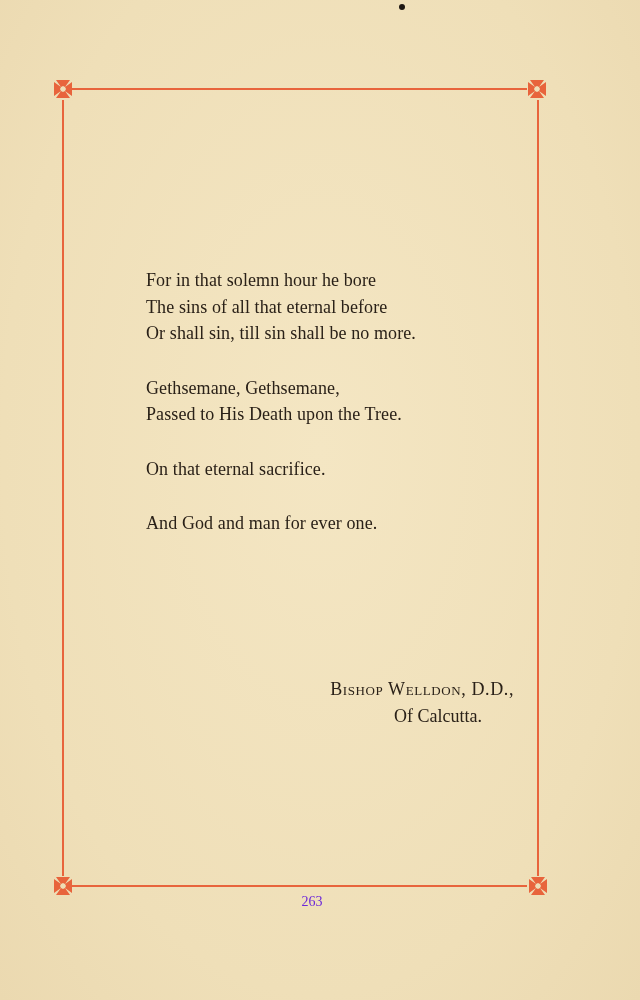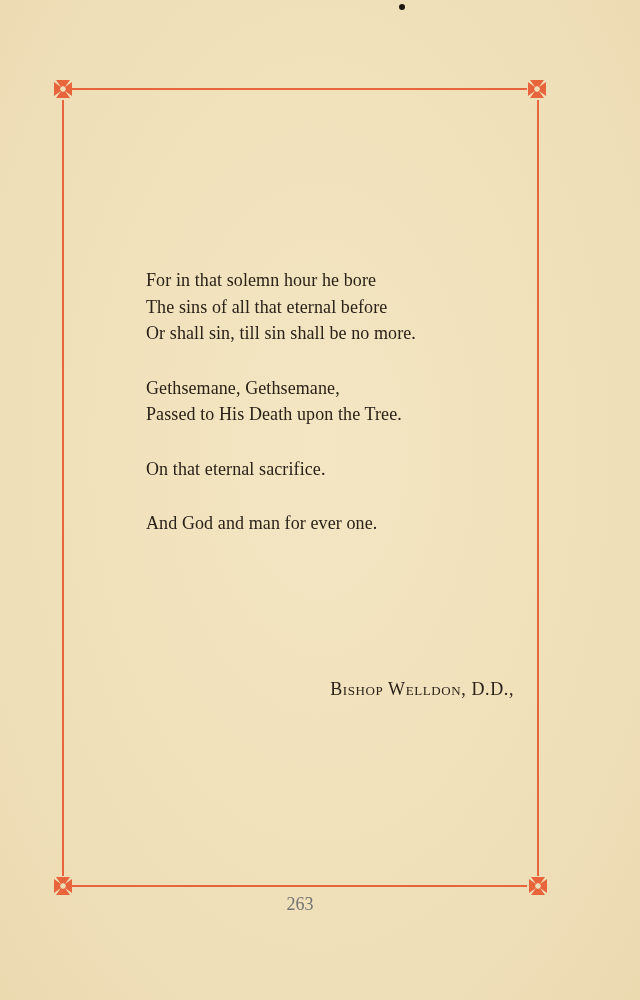--- a/index.html
+++ b/index.html
@@ -21,21 +21,21 @@
   .cross.tl { left: 52px; top: 78px; }
   .cross.tr { left: 526px; top: 78px; }
   .cross.bl { left: 52px; top: 875px; }
   .cross.br { left: 527px; top: 875px; }
   .poem { position: absolute; left: 146px; top: 259px; width: 340px; margin-top: 8px; }
   .stanza { margin: 0 0 28px 0; }
   .line { font-size: 18px; line-height: 26.5px; white-space: nowrap; letter-spacing: 0.1px; }
   .attrib { position: absolute; left: 312px; top: 676px; width: 202px; text-align: right; font-size: 18px; line-height: 27px; }
   .attrib .name { font-variant: small-caps; letter-spacing: 0.6px; }
   .attrib .place { padding-right: 32px; }
-  .pagenum { position: absolute; left: 0; width: 600px; top: 894px; text-align: center; font-size: 18px; color: #737373; padding-left: 0; }
+  .pagenum { position: absolute; left: 0; width: 600px; top: 894px; text-align: center; font-size: 14px; color: #6d28d9; padding-left: 12px; }
 </style>
 </head>
 <body>
 
 <div class="page"></div>
 <div class="speck"></div>
 
 <div class="rule top"></div>
 <div class="rule bottom"></div>
 <div class="rule left"></div>
@@ -75,15 +75,16 @@
   <div class="stanza">
     <div class="line">On that eternal sacrifice.</div>
   </div>
   <div class="stanza">
     <div class="line">And God and man for ever one.</div>
   </div>
 </div>
 
 <div class="attrib">
   <div class="name">Bishop Welldon, D.D.,</div>
+  <div class="place">Of Calcutta.</div>
 </div>
 
 <div class="pagenum">263</div>
 
 </body></html>

